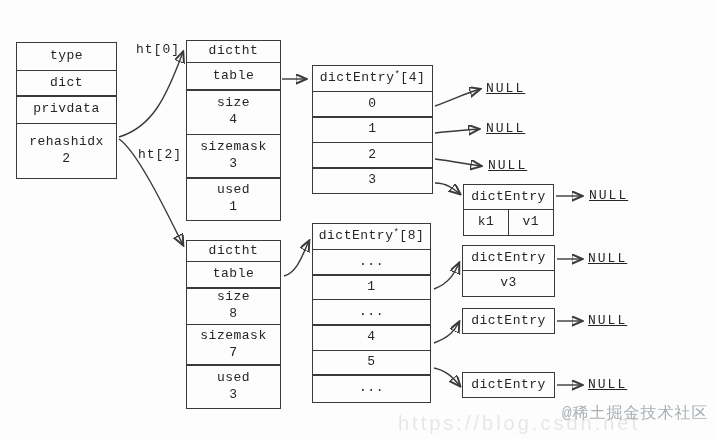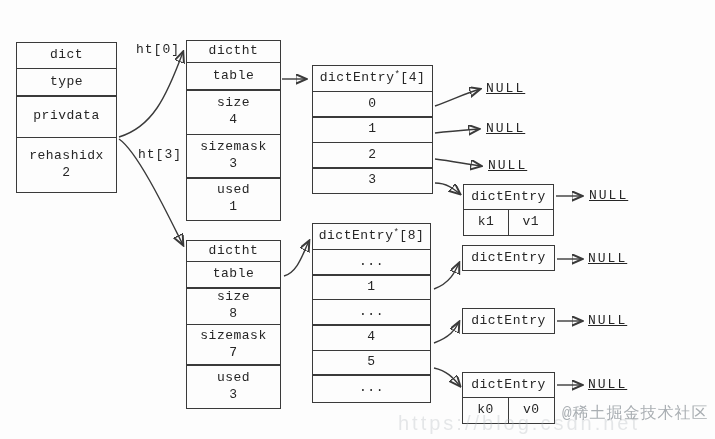--- a/index.html
+++ b/index.html
@@ -55,26 +55,26 @@
     <path marker-end="url(#ah)" d="M 556 196 H 582"></path>
     <path marker-end="url(#ah)" d="M 434 289 C 450 283, 455 272, 459 263"></path>
     <path marker-end="url(#ah)" d="M 557 259 H 582"></path>
     <path marker-end="url(#ah)" d="M 434 343 C 450 337, 455 330, 459 322"></path>
     <path marker-end="url(#ah)" d="M 557 321 H 582"></path>
     <path marker-end="url(#ah)" d="M 434 368 C 448 371, 454 379, 460 386"></path>
     <path marker-end="url(#ah)" d="M 557 385 H 582"></path>
   </svg>
 
   <span class="lbl" style="left:136px;top:42px">ht[0]</span>
-  <span class="lbl" style="left:138px;top:147px">ht[3]</span>
+  <span class="lbl" style="left:138px;top:147px">ht[2]</span>
 
   <div class="box" style="left:16px;top:42px;width:101px">
+    <div class="cell" style="height:29px">type</div>
     <div class="cell" style="height:27px">dict</div>
-    <div class="cell" style="height:29px">type</div>
-    <div class="cell" style="height:43px">privdata</div>
+    <div class="cell" style="height:29px">privdata</div>
     <div class="cell" style="height:56px">
       <span>rehashidx</span>
       <span>2</span>
     </div>
   </div>
 
   <div class="box" style="left:186px;top:40px;width:95px">
     <div class="cell" style="height:23px">dictht</div>
     <div class="cell" style="height:29px">table</div>
     <div class="cell" style="height:46px">
@@ -138,33 +138,30 @@
     <div class="cell" style="height:26px">dictEntry</div>
     <div class="kvrow" style="height:27px">
       <div class="cell">k1</div>
       <div class="cell">v1</div>
     </div>
   </div>
 
   <div class="box" style="left:462px;top:245px;width:93px">
     <div class="cell" style="height:26px">dictEntry</div>
     <div class="kvrow" style="height:27px">
+      <div class="cell">v3</div>
     </div>
   </div>
 
   <div class="box" style="left:462px;top:308px;width:93px">
     <div class="cell" style="height:26px">dictEntry</div>
   </div>
 
   <div class="box" style="left:462px;top:372px;width:93px">
     <div class="cell" style="height:26px">dictEntry</div>
-    <div class="kvrow" style="height:27px">
-      <div class="cell">k0</div>
-      <div class="cell">v0</div>
-    </div>
   </div>
 
   <span class="nul" style="left:486px;top:82px">NULL</span>
   <span class="nul" style="left:486px;top:122px">NULL</span>
   <span class="nul" style="left:488px;top:159px">NULL</span>
   <span class="nul" style="left:589px;top:189px">NULL</span>
   <span class="nul" style="left:588px;top:252px">NULL</span>
   <span class="nul" style="left:588px;top:314px">NULL</span>
   <span class="nul" style="left:588px;top:378px">NULL</span>
 

